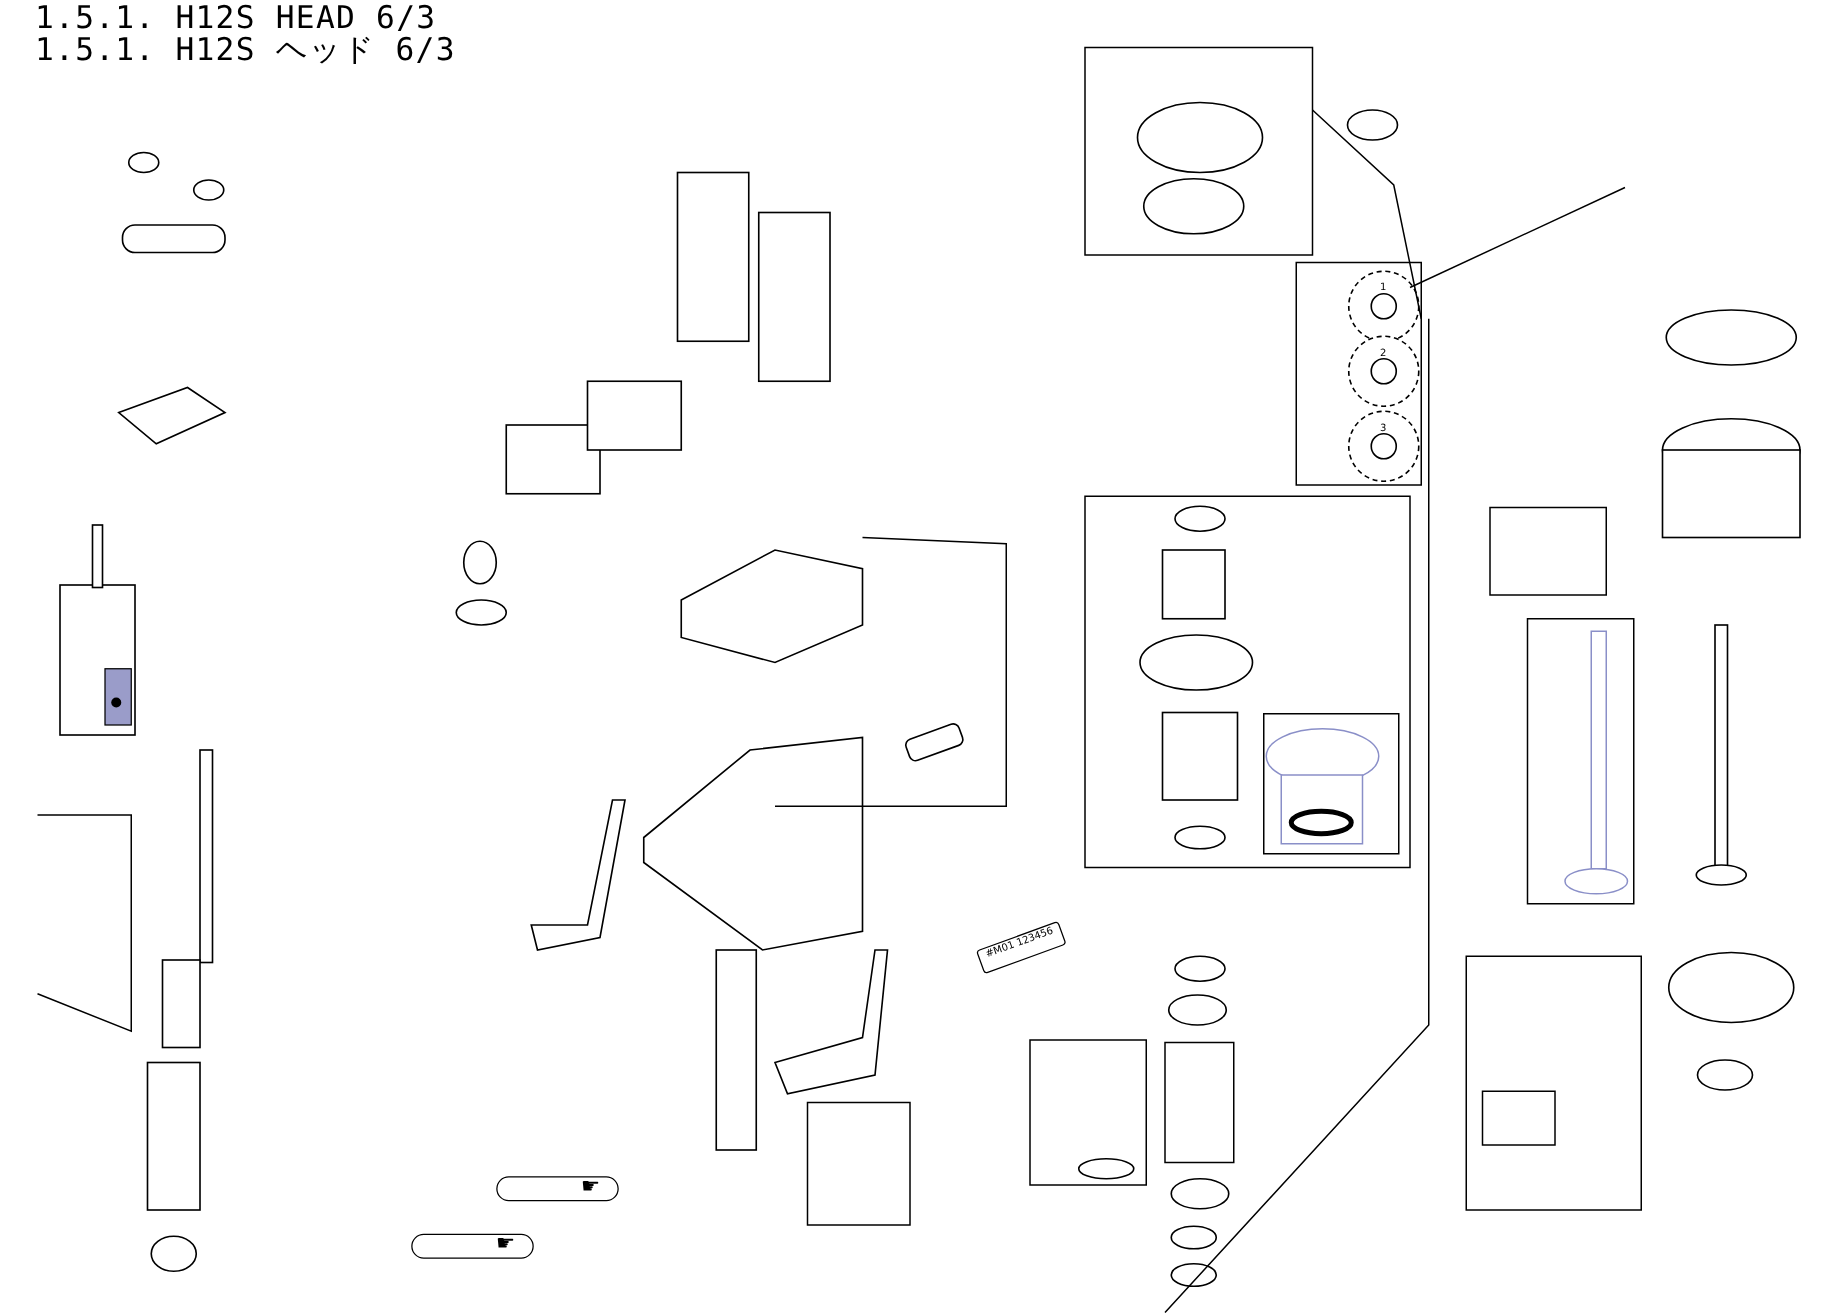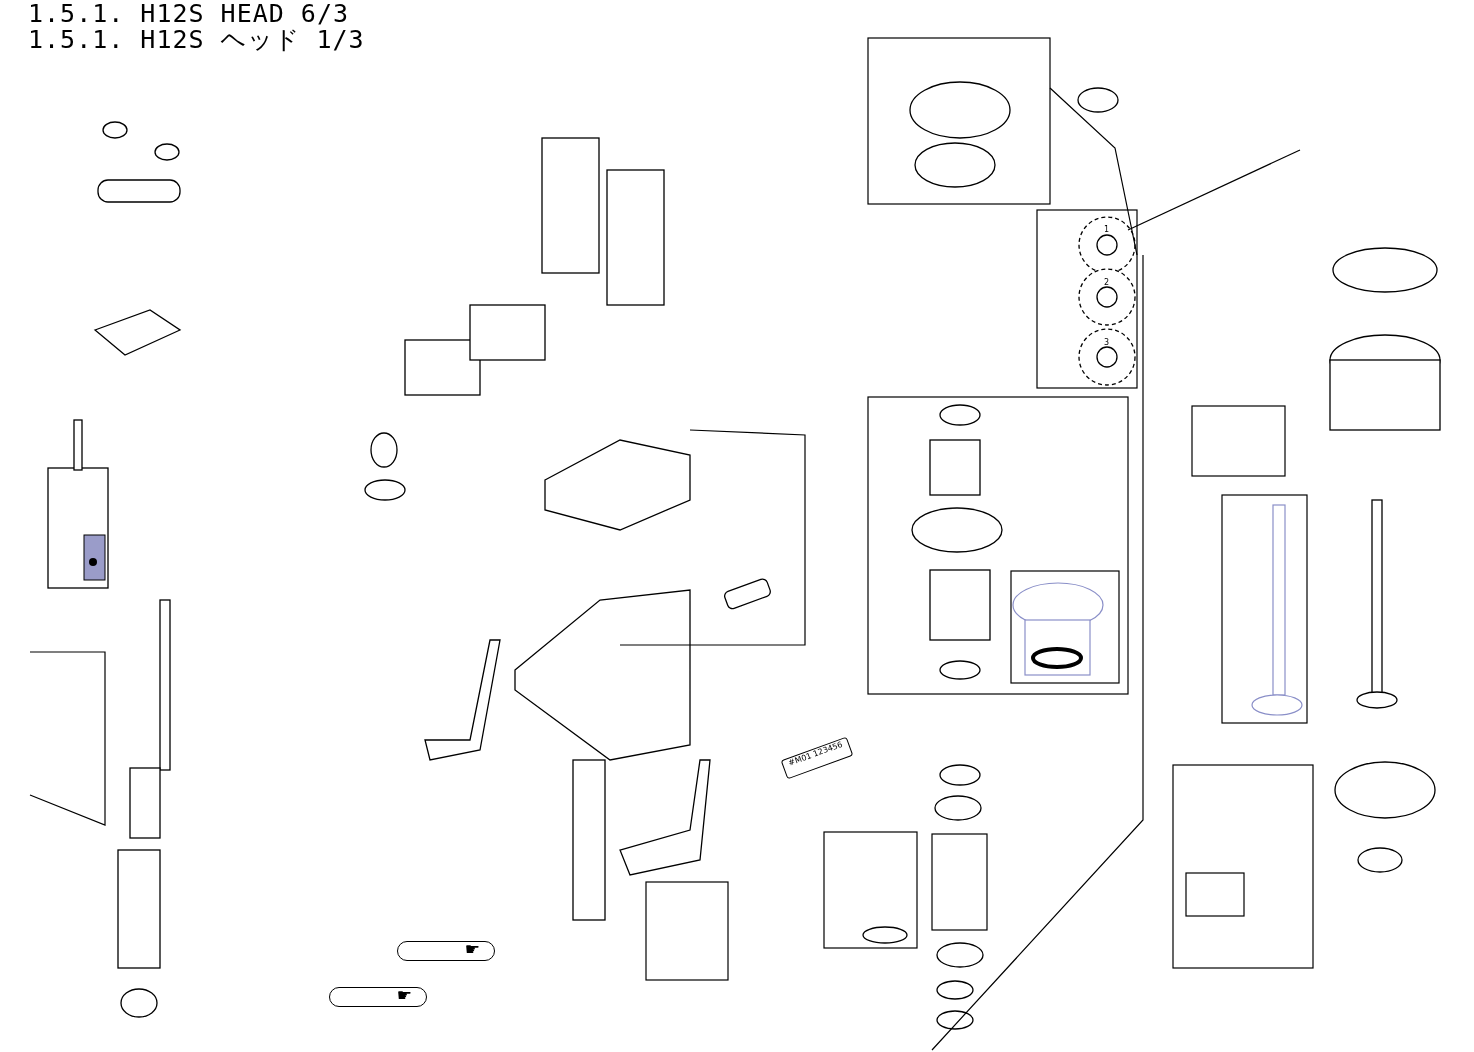--- a/index.html
+++ b/index.html
@@ -15,21 +15,21 @@
   .tag { position:absolute; height:18px; border:1.5px solid #000; border-radius:10px; background:#fff; }
   .tag .hand { position:absolute; right:14px; top:-3px; font-size:17px; font-family:"DejaVu Sans",sans-serif; }
   .scale { position:absolute; left:782px; top:748px; width:68px; height:18px;
            transform:rotate(-20deg); border:1px solid #000; border-radius:3px; background:#fff;
            font-size:8px; font-family:"DejaVu Sans",sans-serif; text-align:center; line-height:10px; }
 </style>
 </head>
 <body>
 
 <div class="title" id="t1">1.5.1. H12S HEAD 6/3</div>
-<div class="title" id="t2">1.5.1. H12S ヘッド 1/3</div>
+<div class="title" id="t2">1.5.1. H12S ヘッド 6/3</div>
 
 <svg id="drawing" width="1474" height="1052">
 
   <rect class="ln" x="868" y="38" width="182" height="166"></rect>
   <rect class="ln" x="1037" y="210" width="100" height="178"></rect>
   <rect class="ln" x="868" y="397" width="260" height="297"></rect>
   <rect class="ln" x="1011" y="571" width="108" height="112"></rect>
   <rect class="ln" x="824" y="832" width="93" height="116"></rect>
   <rect class="ln" x="932" y="834" width="55" height="96"></rect>
   <rect class="ln" x="1192" y="406" width="93" height="70"></rect>

